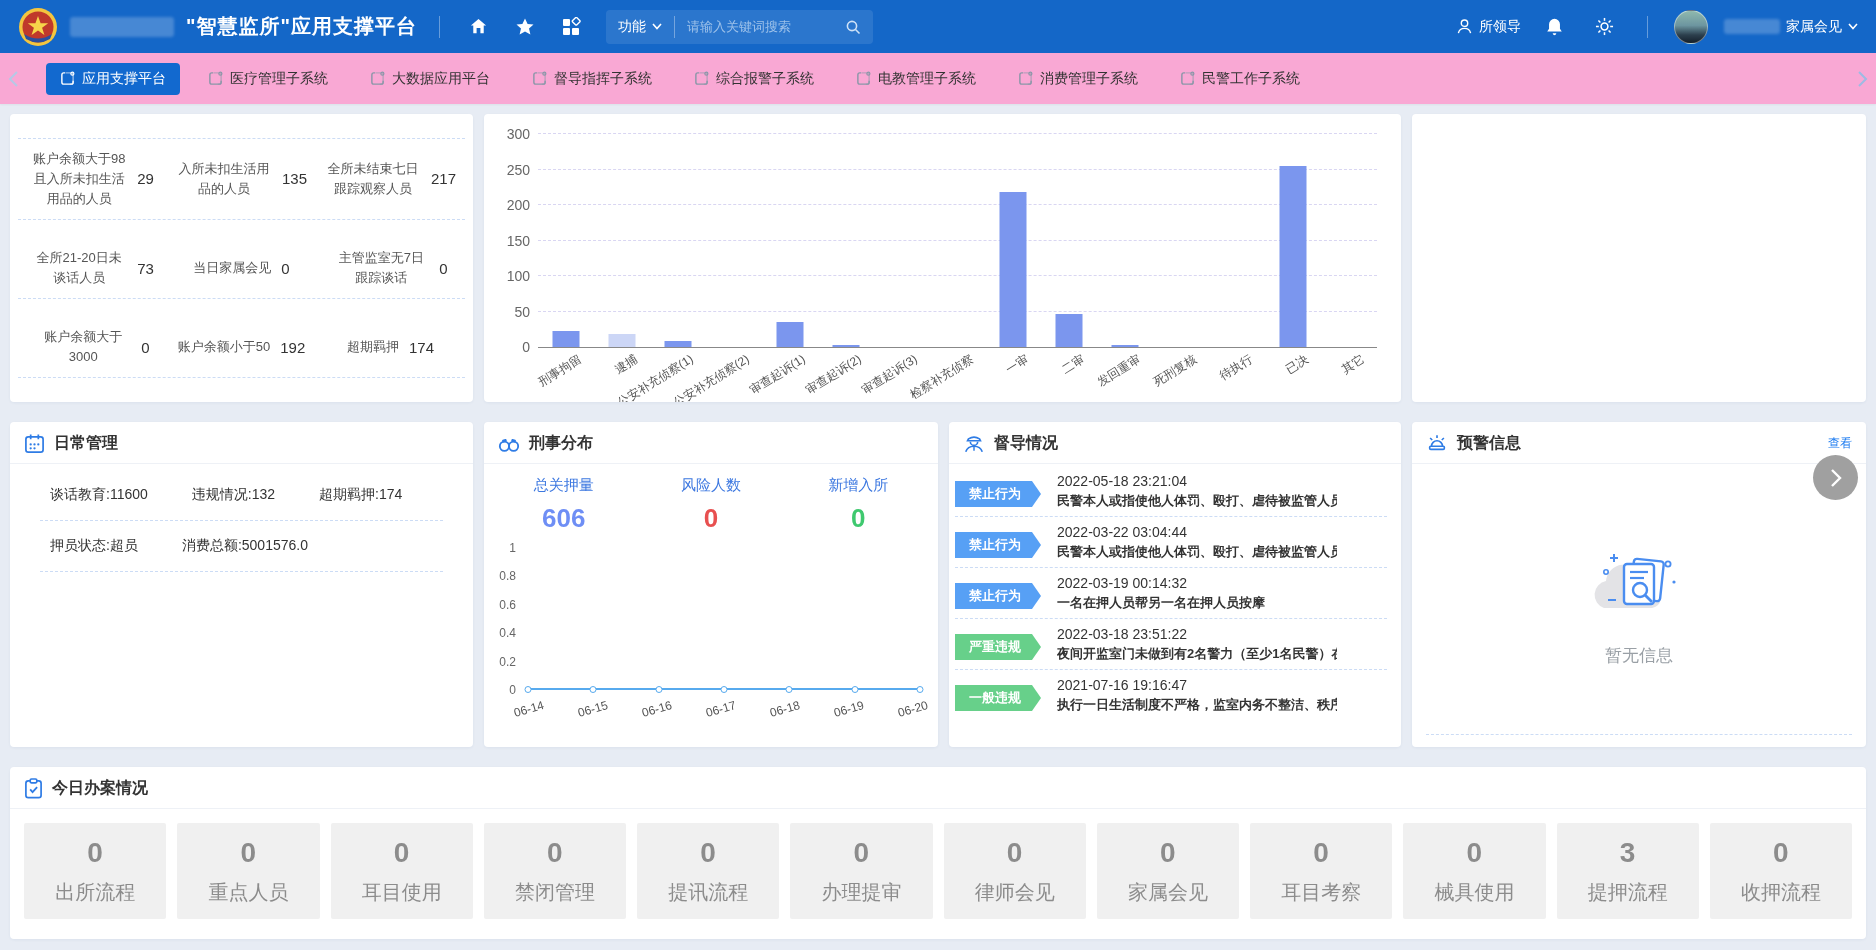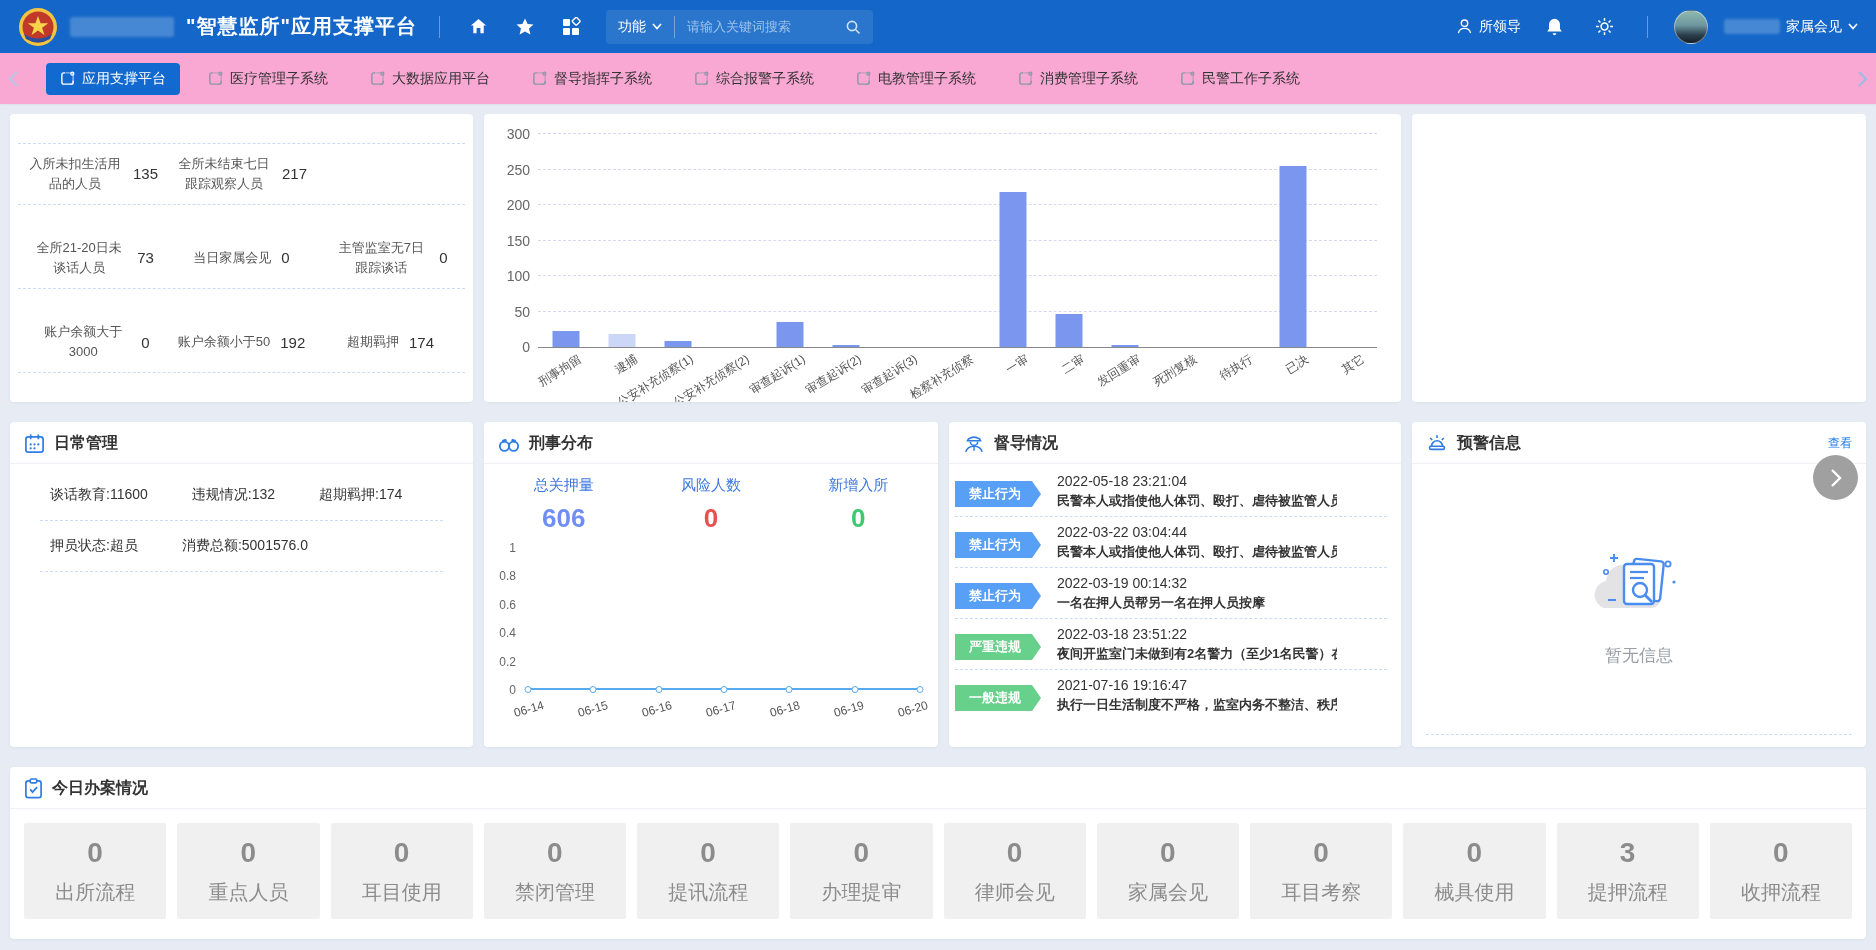--- a/index.html
+++ b/index.html
@@ -290,20 +290,24 @@
       </svg>
   </span>
 </div>
 
 <div class="content">
 
   <div class="row1">
     <div class="panel">
       <div class="stats" id="stats">
           <div class="stat-row">
+            <div class="stat">
+    <span class="stat-label">账户余额大于98且入所未扣生活用品的人员</span>
+    <span class="stat-value">29</span>
+  </div>
             <div class="stat">
     <span class="stat-label">入所未扣生活用品的人员</span>
     <span class="stat-value">135</span>
   </div>
             <div class="stat">
     <span class="stat-label">全所未结束七日跟踪观察人员</span>
     <span class="stat-value">217</span>
   </div>
           </div>
           <div class="stat-row">

